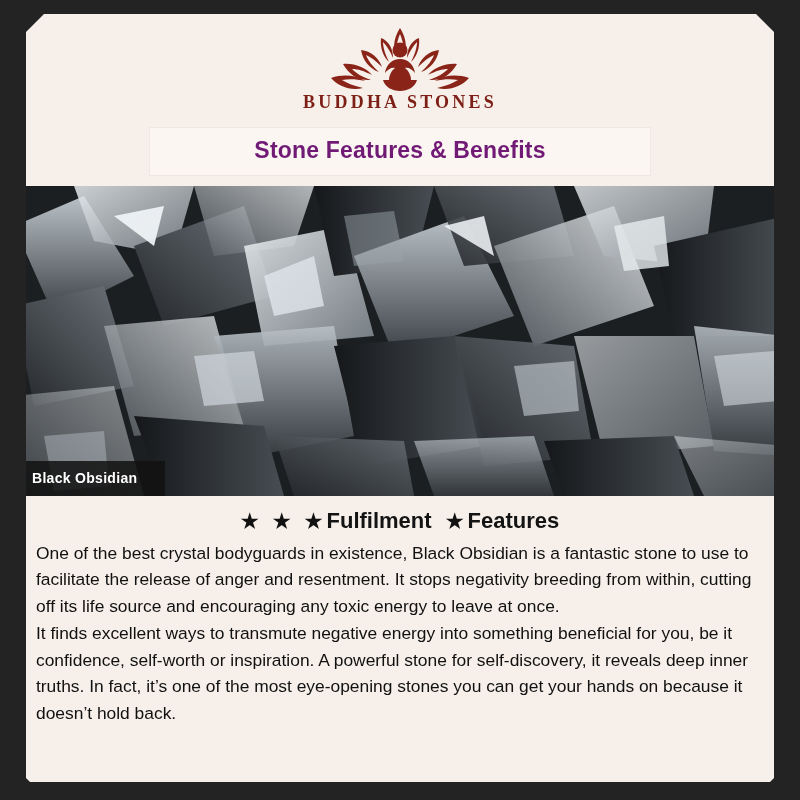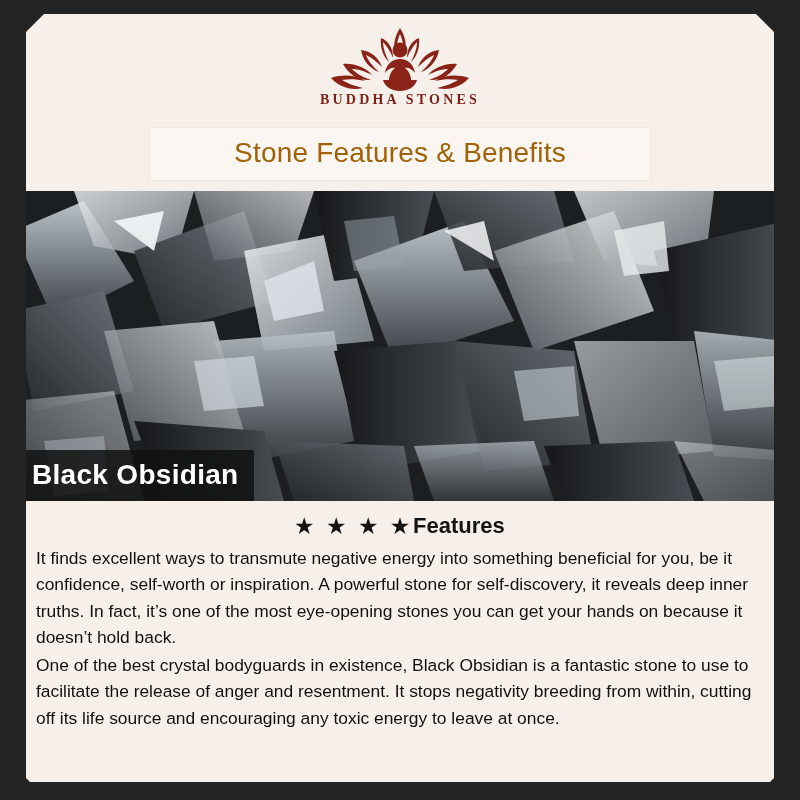--- a/index.html
+++ b/index.html
@@ -79,43 +79,43 @@
     justify-content: flex-start;
     padding-top: 8px;
     box-sizing: border-box;
   }
   .logo-mark {
     width: 150px;
     height: 74px;
     display: block;
   }
   .brand-name {
-    font-size: 14px;
+    font-size: 18px;
     letter-spacing: 3.2px;
     color: #7d1f16;
     font-weight: 700;
     margin-top: -4px;
     font-family: "Liberation Serif", serif;
   }
 
   
   .title-band {
     position: relative;
     margin: 6px auto 0 auto;
     width: 500px;
     background: #fbf6f2;
     text-align: center;
     padding: 9px 0 11px 0;
     box-shadow: 0 0 0 1px rgba(0,0,0,0.03);
   }
   .title-band h1 {
     margin: 0;
-    font-size: 28px;
-    font-weight: 400;
-    color: #a16207;
+    font-size: 23px;
+    font-weight: 700;
+    color: #701a75;
     letter-spacing: 0.2px;
     font-family: "Liberation Sans", sans-serif;
   }
 
   
   .photo {
     position: relative;
     margin-top: 11px;
     width: 772px;
     height: 310px;
@@ -123,23 +123,23 @@
     background: #1b1d20;
   }
   .photo svg { display: block; }
 
   .caption {
     position: absolute;
     left: 0;
     bottom: 0;
     background: rgba(18,18,18,0.86);
     color: #ffffff;
-    font-size: 28px;
+    font-size: 14px;
     font-weight: 700;
-    padding: 9px 15px 10px 18px;
+    padding: 9px 28px 10px 18px;
     letter-spacing: 0.3px;
     margin-top: 22px;
   }
 
   
   .benefits {
     display: flex;
     justify-content: center;
     align-items: center;
     gap: 14px;
@@ -278,26 +278,27 @@
 
     <div class="benefits">
       <div class="benefit">
         <span class="star">★</span>
       </div>
       <div class="benefit">
         <span class="star">★</span>
       </div>
       <div class="benefit">
         <span class="star">★</span>
+        <span>Fulfilment</span>
       </div>
       <div class="benefit">
         <span class="star">★</span>
         <span>Features</span>
       </div>
     </div>
 
     <div class="body-copy">
+      <p>One of the best crystal bodyguards in existence, Black Obsidian is a fantastic stone to use to facilitate the release of anger and resentment. It stops negativity breeding from within, cutting off its life source and encouraging any toxic energy to leave at once.</p>
       <p>It finds excellent ways to transmute negative energy into something beneficial for you, be it confidence, self-worth or inspiration. A powerful stone for self-discovery, it reveals deep inner truths. In fact, it’s one of the most eye-opening stones you can get your hands on because it doesn’t hold back.</p>
-      <p>One of the best crystal bodyguards in existence, Black Obsidian is a fantastic stone to use to facilitate the release of anger and resentment. It stops negativity breeding from within, cutting off its life source and encouraging any toxic energy to leave at once.</p>
     </div>
 
   </div>
 </div>
 
 </body></html>

